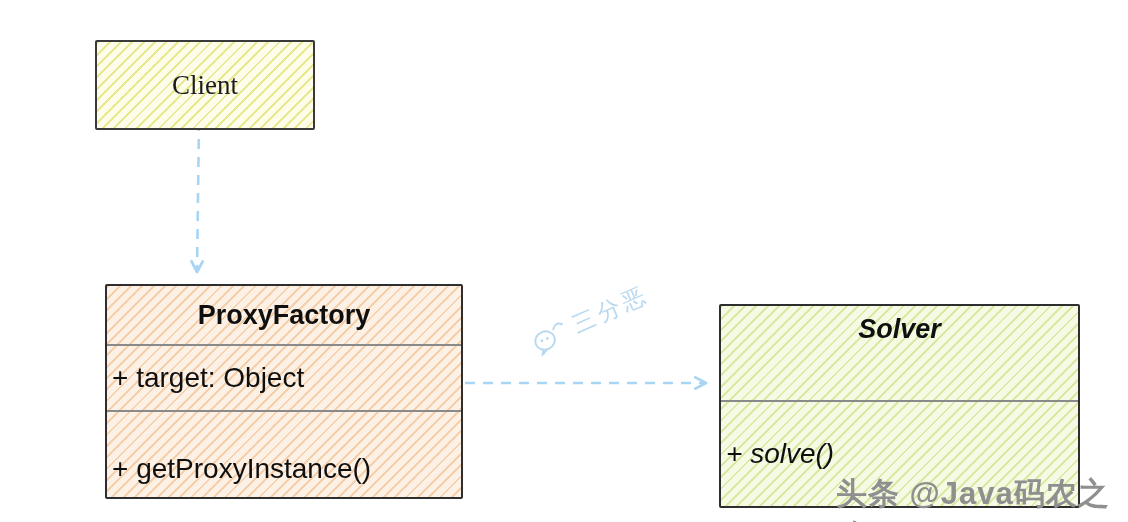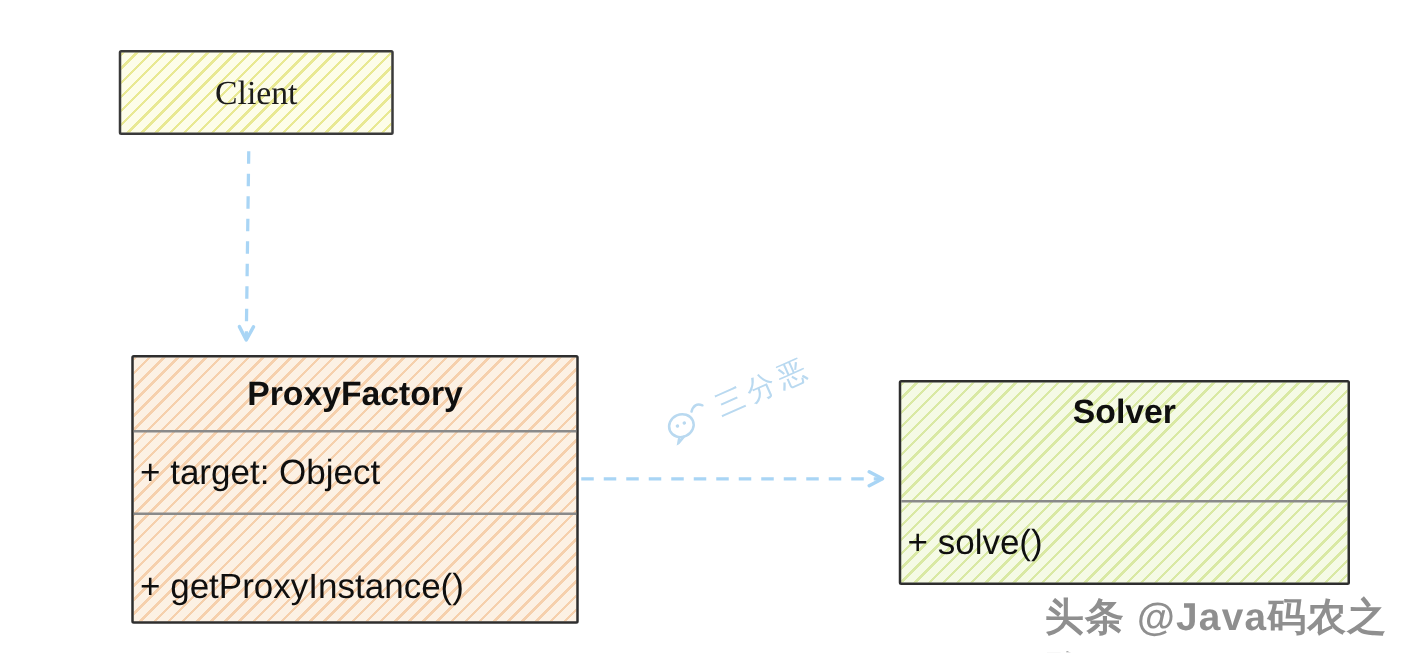--- a/index.html
+++ b/index.html
@@ -15,21 +15,21 @@
     position: absolute;
     left: 0; top: 0;
     width: 1128px; height: 522px;
     pointer-events: none;
   }
 
   
   .client-box {
     position: absolute;
     left: 95px; top: 40px;
-    width: 220px; height: 68px;
+    width: 220px; height: 90px;
     box-sizing: border-box;
     border: 2px solid #3a3a3a;
     border-radius: 2px;
     background-color: #fdfde9;
     background-image: repeating-linear-gradient(135deg,
       rgba(226,226,118,0.75) 0px, rgba(226,226,118,0.75) 2px,
       transparent 2px, transparent 8px);
     display: flex; align-items: center; justify-content: center;
     font-family: "Liberation Serif", serif;
     font-size: 27px; color: #1c1c1c;
@@ -64,25 +64,26 @@
     background-image: repeating-linear-gradient(135deg,
       rgba(238,168,105,0.45) 0px, rgba(238,168,105,0.45) 2px,
       transparent 2px, transparent 8px);
   }
   .proxy .uml-title { flex: 0 0 60px; }
   .proxy .row-attr { flex: 1 1 auto; border-bottom: 2px solid #8a8a8a; }
   .proxy .row-method { flex: 0 0 56px; margin-top: 29px; }
 
   .solver {
     left: 719px; top: 304px;
-    width: 361px; height: 164px;
+    width: 361px; height: 204px;
     background-color: #f5fae5;
     background-image: repeating-linear-gradient(135deg,
       rgba(184,212,84,0.45) 0px, rgba(184,212,84,0.45) 2px,
       transparent 2px, transparent 8px);
+    font-style: italic;
   }
   .solver .uml-title {
     flex: 0 0 96px;
     align-items: flex-start;
     padding-top: 8px;
   }
   .solver .row-method { flex: 1 1 auto; }
 
   
   .watermark {

